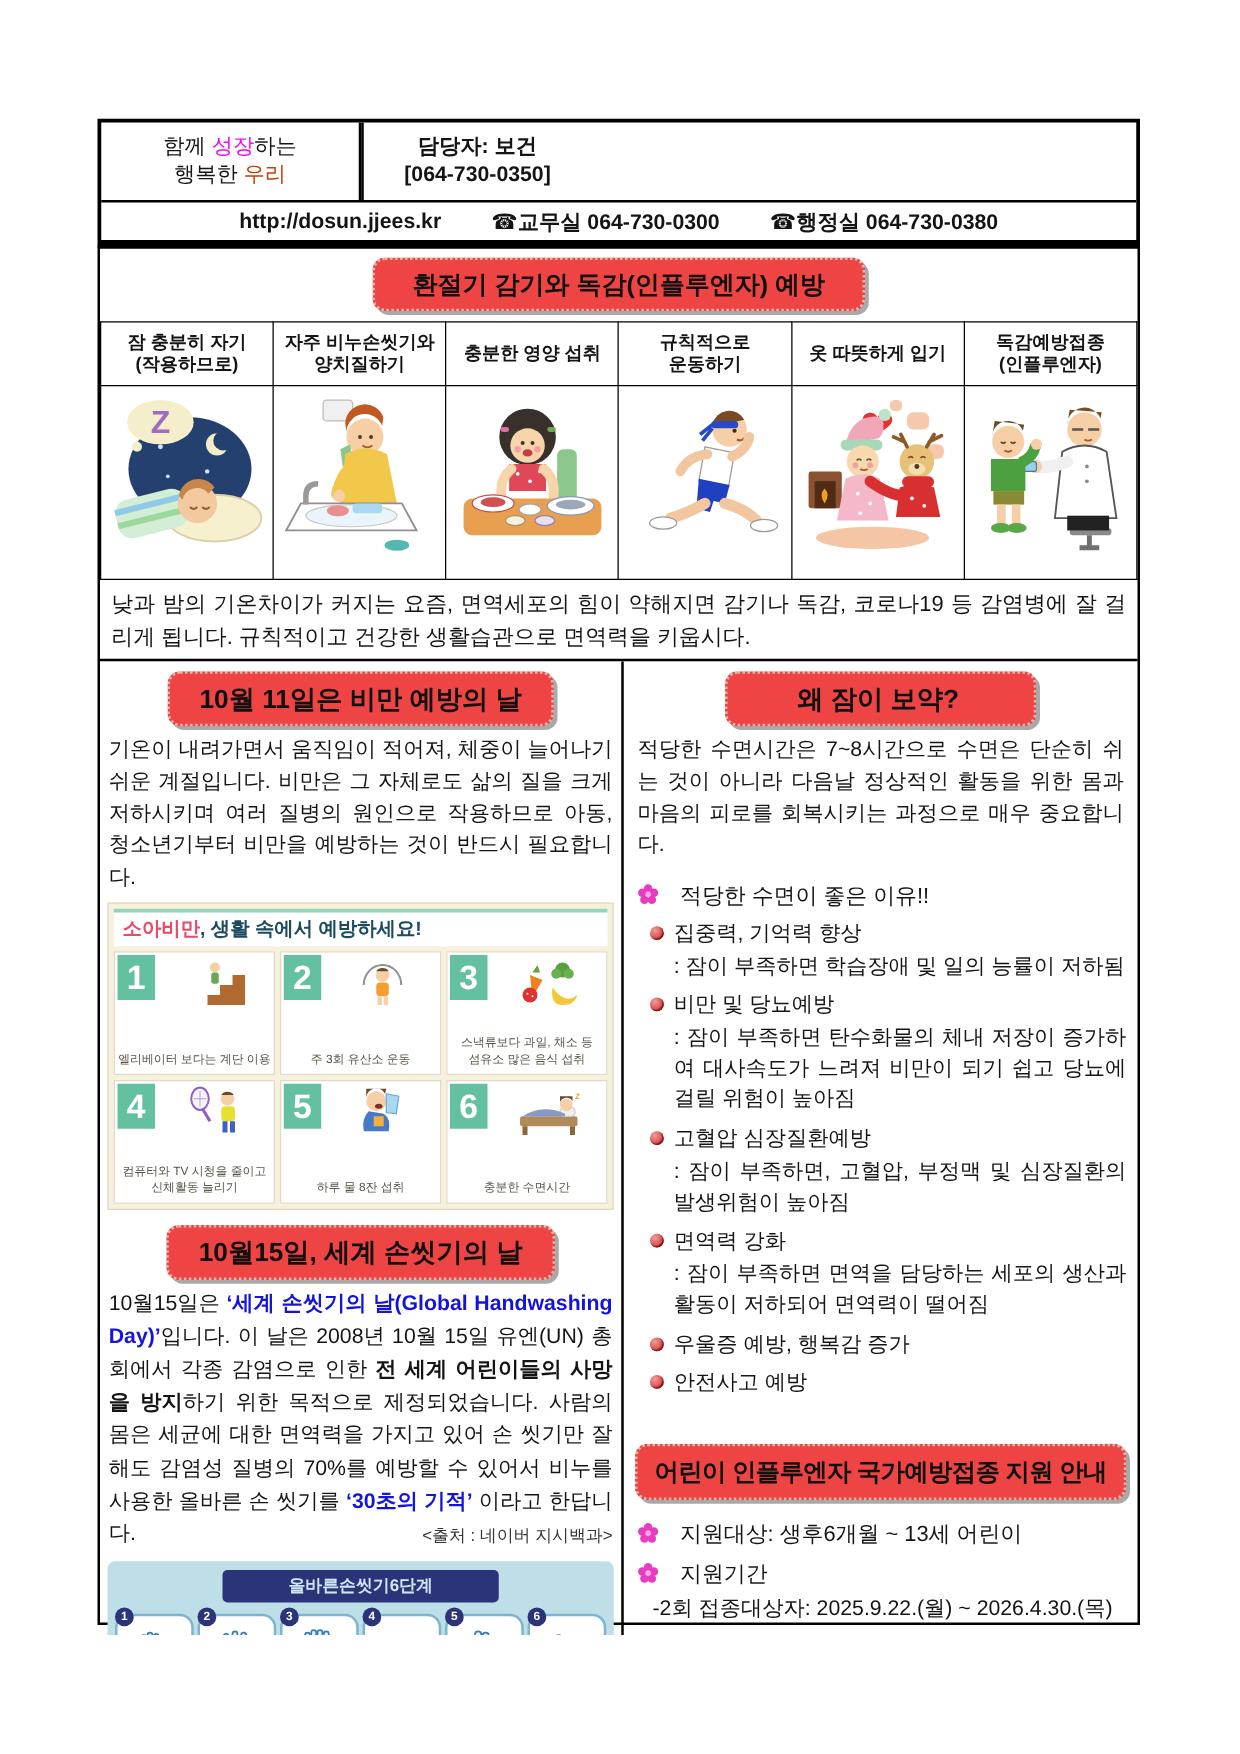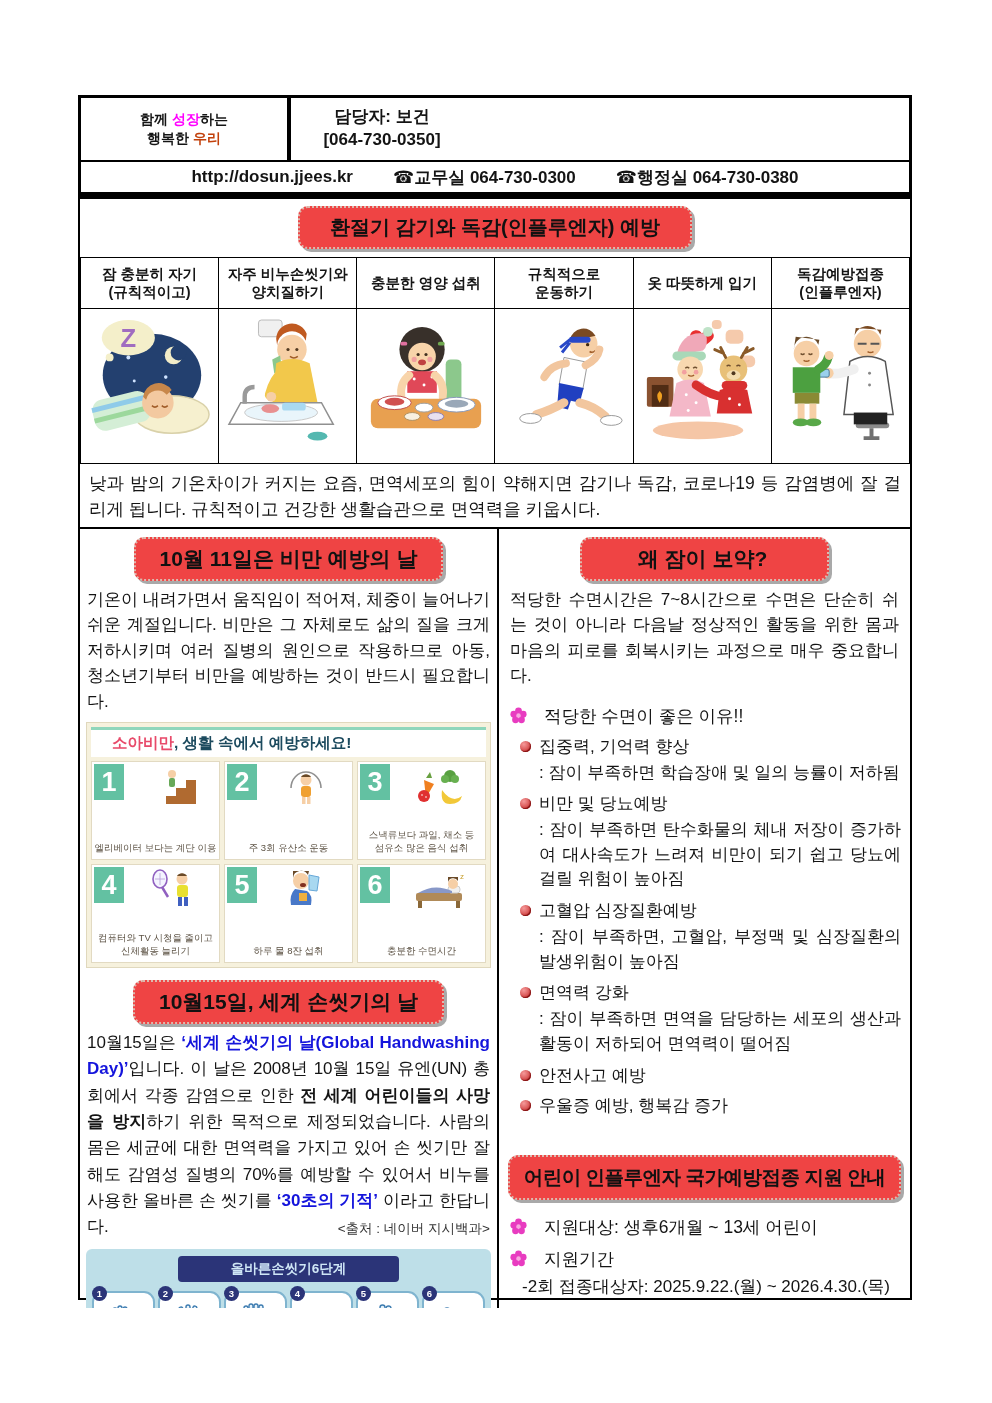--- a/index.html
+++ b/index.html
@@ -4,21 +4,21 @@
 <style>
   html,body{margin:0;padding:0;background:#fff;}
   #page{position:relative;width:992px;height:1403px;background:#fff;overflow:hidden;
         font-family:"Liberation Sans","DejaVu Sans",sans-serif;color:#141414;}
 
   
   .header-box{position:absolute;left:78px;top:95px;width:834px;box-sizing:border-box;
               border:3px solid #000;border-bottom-width:6px;}
   .header-top{display:flex;height:62px;border-bottom:2px solid #000;}
   .h-cell{box-sizing:border-box;display:flex;flex-direction:column;justify-content:center;align-items:center;}
-  .h-slogan{width:208px;border-right:2px solid #000;font-weight:bold;font-size:14px;line-height:1.35;}
+  .h-slogan{width:208px;border-right:2px solid #000;font-weight:normal;font-size:17px;line-height:1.35;}
   .h-title{flex:1;font-weight:bold;font-size:41px;letter-spacing:3px;}
   .h-contact{width:184px;border-left:2px solid #000;font-weight:bold;font-size:17px;line-height:1.35;}
   .magenta{color:#f0f;} .green{color:#c2410c;}
   .header-bottom{height:30px;display:flex;align-items:center;justify-content:center;gap:40px;
                  font-weight:bold;font-size:17px;}
 
   
   .main-box{position:absolute;left:78px;top:197px;width:834px;height:1103px;box-sizing:border-box;
             border:2px solid #000;}
 
@@ -36,21 +36,21 @@
 
   .columns{display:flex;border-top:2px solid #000;height:779px;overflow:hidden;}
   .col-left{width:419px;box-sizing:border-box;border-right:2px solid #000;padding:4px 5px;overflow:hidden;}
   .col-right{flex:1;box-sizing:border-box;padding:4px 9px;overflow:hidden;}
 
   .sec-badge{font-size:21px;padding:6px 24px;margin-top:4px;}
   .body-para{font-size:17px;line-height:1.5;text-align:justify;margin:6px 2px 0;}
 
   
   .ob-info{margin:8px 1px 2px;background:#f6f1dd;border:1px solid #e0d8bd;padding:4px;}
-  .ob-head{background:#fff;border-top:3px solid #8fd6bb;padding:3px 21px;font-weight:bold;font-size:15.5px;}
+  .ob-head{background:#fff;border-top:3px solid #8fd6bb;padding:3px 7px;font-weight:bold;font-size:15.5px;}
   .ob-head .hl{color:#e84a6a;} .ob-head .rest{color:#1c4a5e;}
   .tips-grid{display:grid;grid-template-columns:repeat(3,1fr);gap:4px;margin-top:4px;}
   .tip-card{background:#fff;border:1px solid #e2dac2;height:99px;display:flex;flex-direction:column;box-sizing:border-box;}
   .tip-top{display:flex;flex:1;align-items:flex-start;}
   .tip-num{width:30px;height:36px;background:#63c1a2;color:#fff;font-weight:bold;font-size:27px;
            display:flex;align-items:center;justify-content:center;margin:2px;flex:none;}
   .tip-art{flex:1;display:flex;align-items:center;justify-content:center;padding-top:4px;}
   .tip-art svg{width:54px;height:42px;}
   .tip-label{font-size:9.5px;color:#5c5244;text-align:center;white-space:pre-line;line-height:1.3;padding:0 0 5px;}
 
@@ -109,21 +109,21 @@
   <div class="main-box">
 
     <div class="center">
       <span class="badge season-title">환절기 감기와 독감(인플루엔자) 예방</span>
     </div>
 
     <table class="cold-table">
       <tbody>
           <tr>
         <th>잠 충분히 자기
-(규칙적이고)</th>
+(작용하므로)</th>
         <th>자주 비누손씻기와
 양치질하기</th>
         <th>충분한 영양 섭취</th>
         <th>규칙적으로
 운동하기</th>
         <th>옷 따뜻하게 입기</th>
         <th>독감예방접종
 (인플루엔자)</th>
       </tr>
       <tr>
@@ -551,27 +551,27 @@
         <div class="benefit">
           <div class="benefit-head">
               <span class="dot"></span>
               <span>면역력 강화</span>
             </div>
           <div class="benefit-desc">: 잠이 부족하면 면역을 담당하는 세포의 생산과 활동이 저하되어 면역력이 떨어짐</div>
         </div>
         <div class="benefit">
           <div class="benefit-head">
               <span class="dot"></span>
-              <span>안전사고 예방</span>
+              <span>우울증 예방, 행복감 증가</span>
             </div>
         </div>
         <div class="benefit">
           <div class="benefit-head">
               <span class="dot"></span>
-              <span>우울증 예방, 행복감 증가</span>
+              <span>안전사고 예방</span>
             </div>
         </div>
 
         <div>
           <span class="badge flu-badge">어린이 인플루엔자 국가예방접종 지원 안내</span>
         </div>
 
         <div class="flower-line">
           <svg class="flower" viewBox="0 0 20 20">
               <g fill="#e83cc0">

